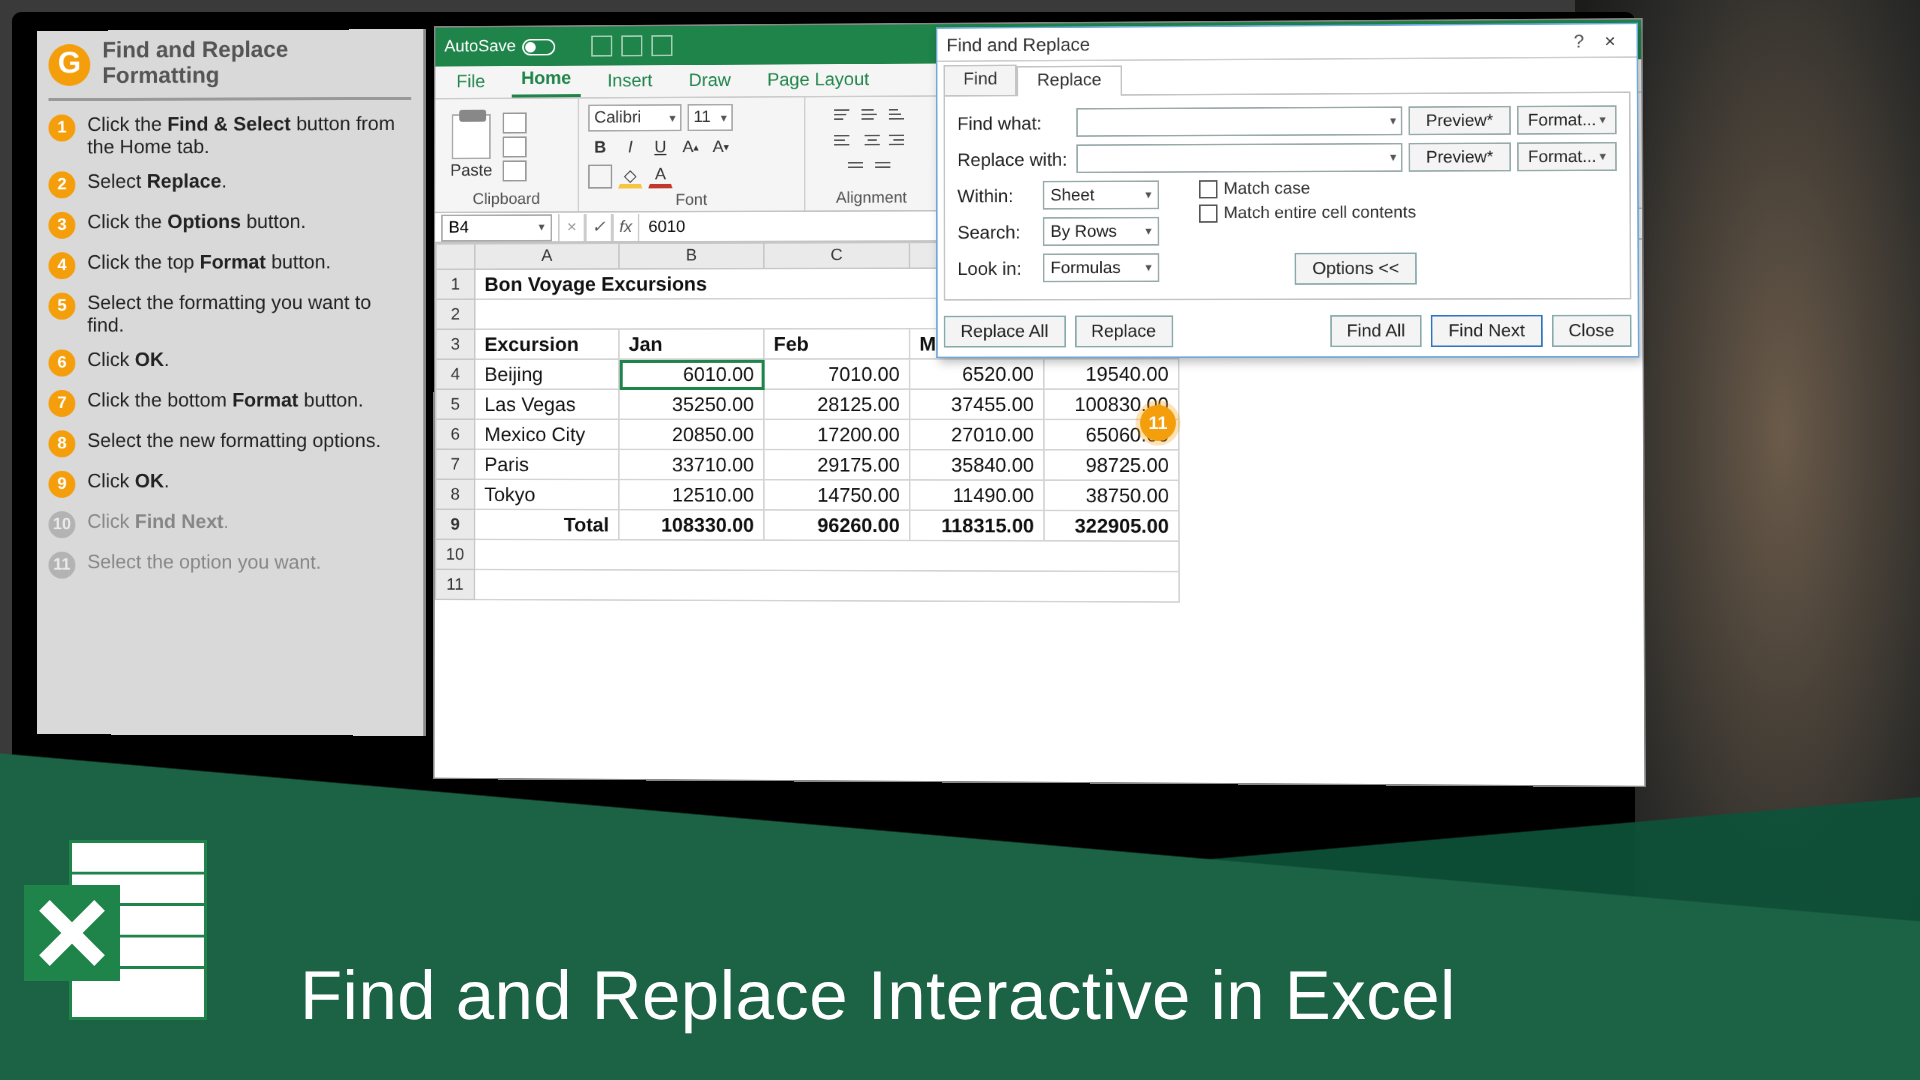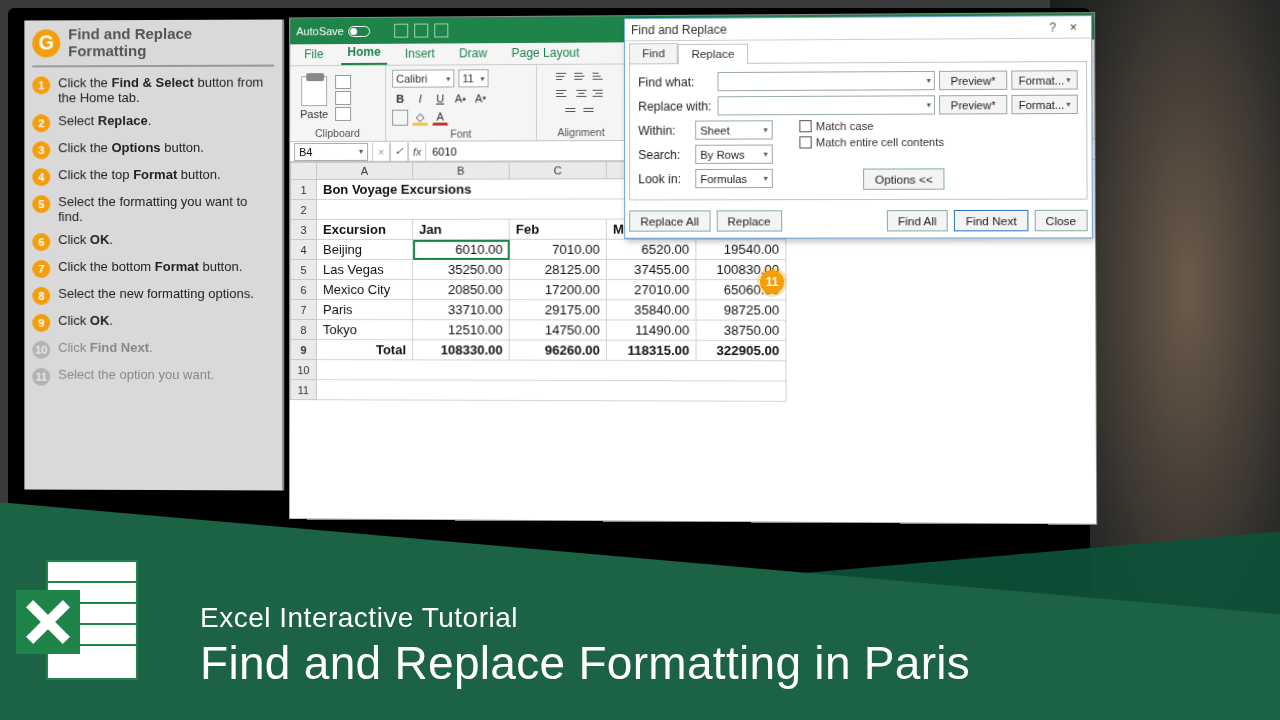--- a/index.html
+++ b/index.html
@@ -589,16 +589,15 @@
   <div class="badge11">11</div>
 
   <div class="banner-back2"></div>
   <div class="banner-back"></div>
   <div class="excel-logo">
     <div class="xlogo-book">
         <div class="xlogo-x"></div>
       </div>
   </div>
   <div class="banner-text">
-    <div class="sub">Excel Interactive Tutorial</div>
-    <div class="main">Find and Replace Formatting in Paris</div>
+    <div class="main">Find and Replace Interactive in Excel</div>
   </div>
 </div>
 
 </body></html>

